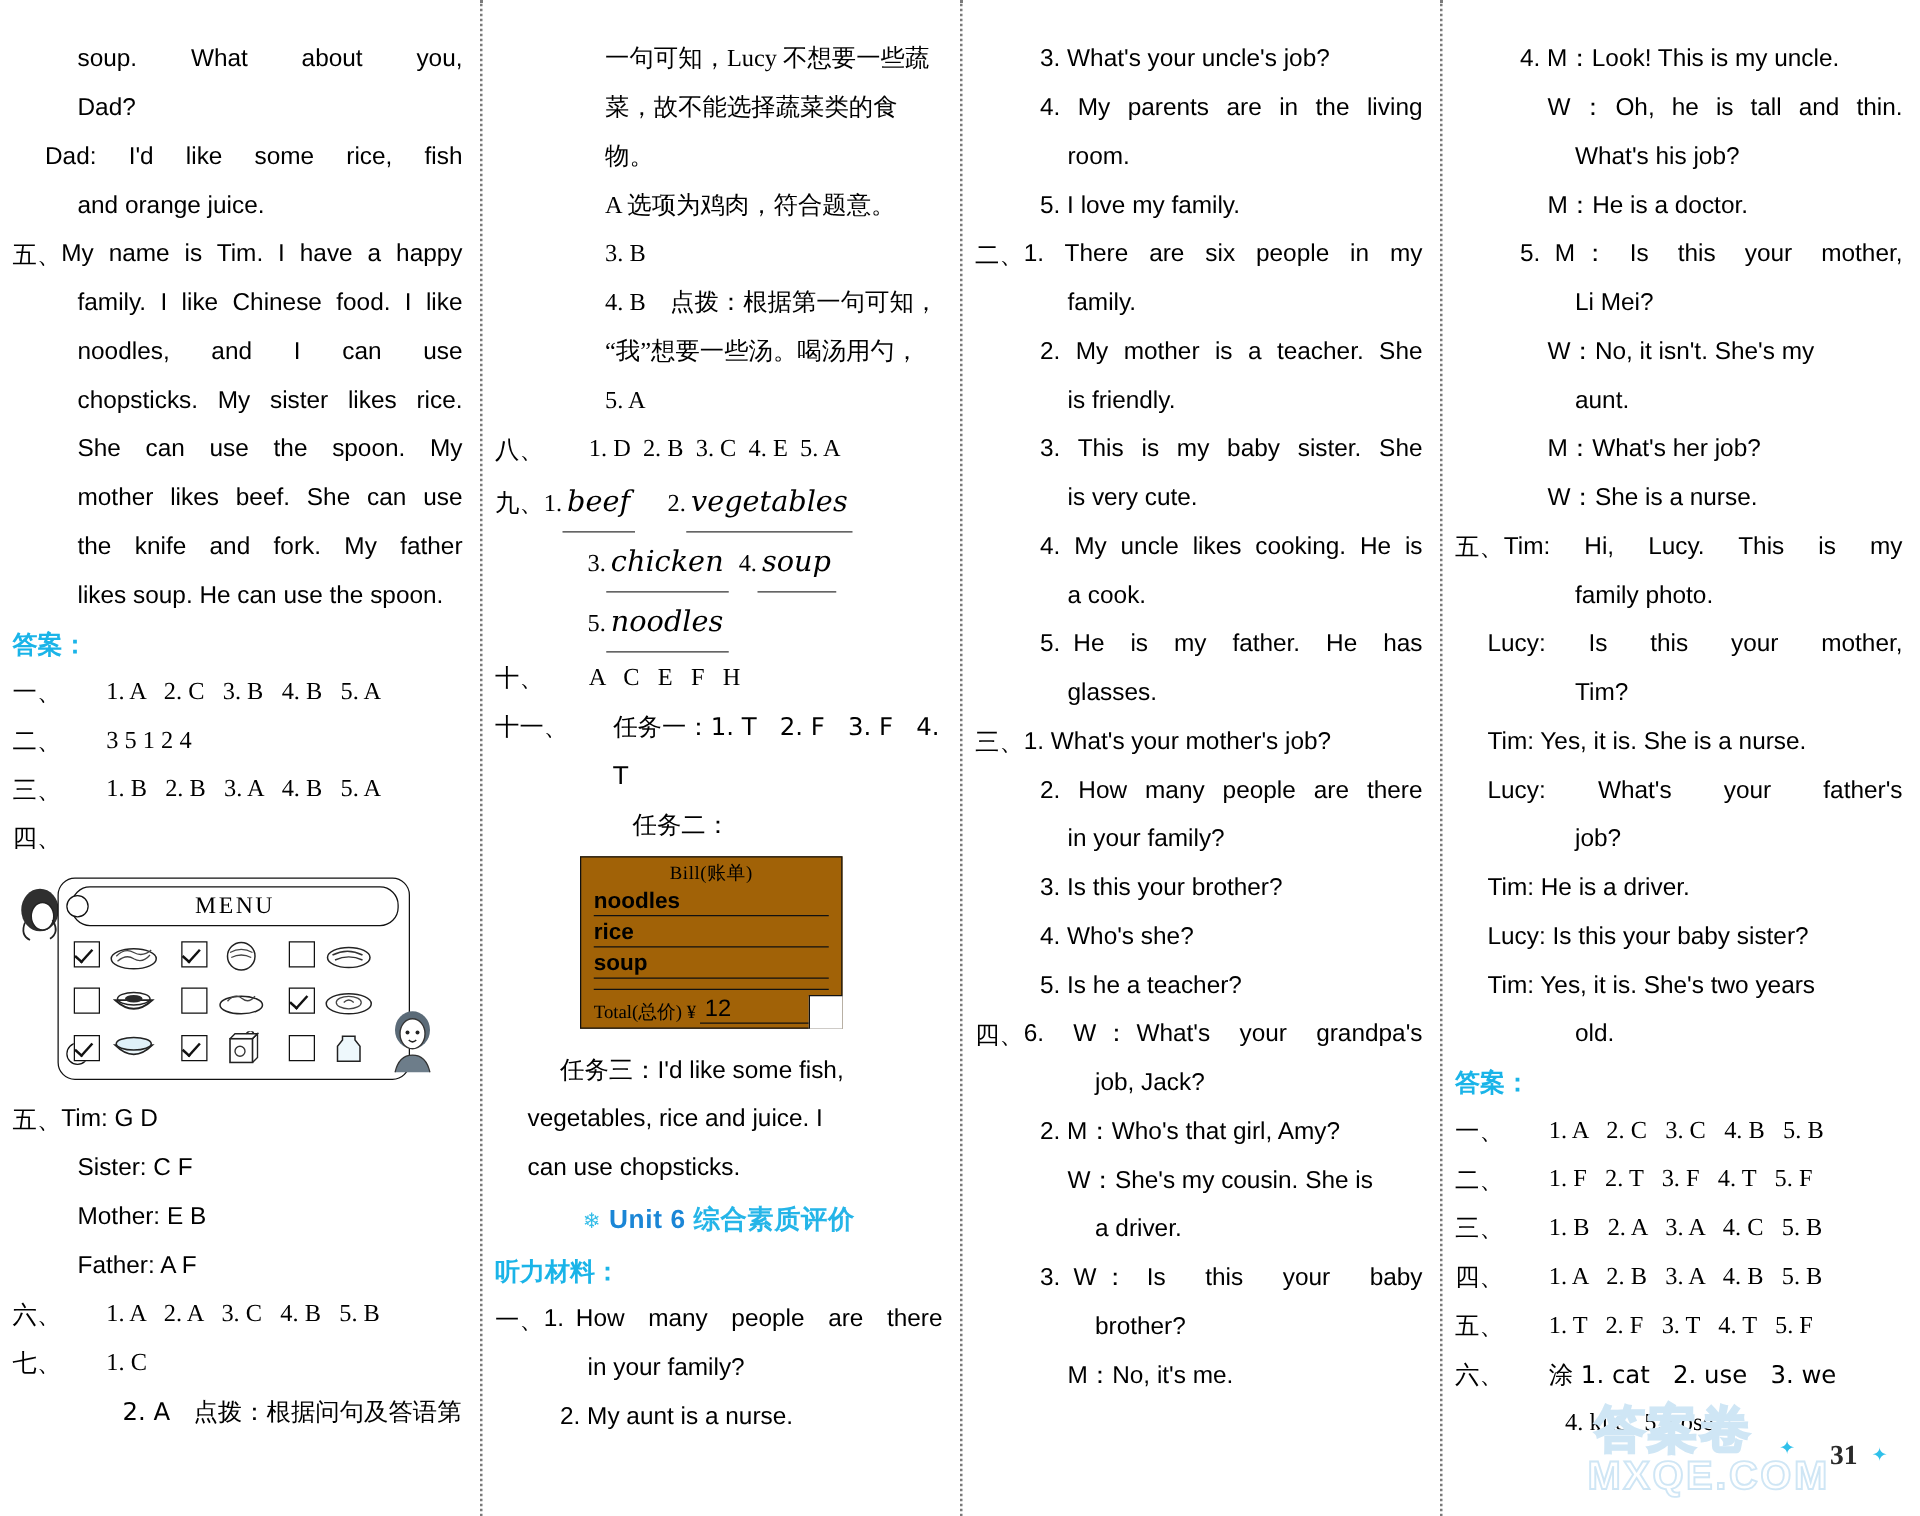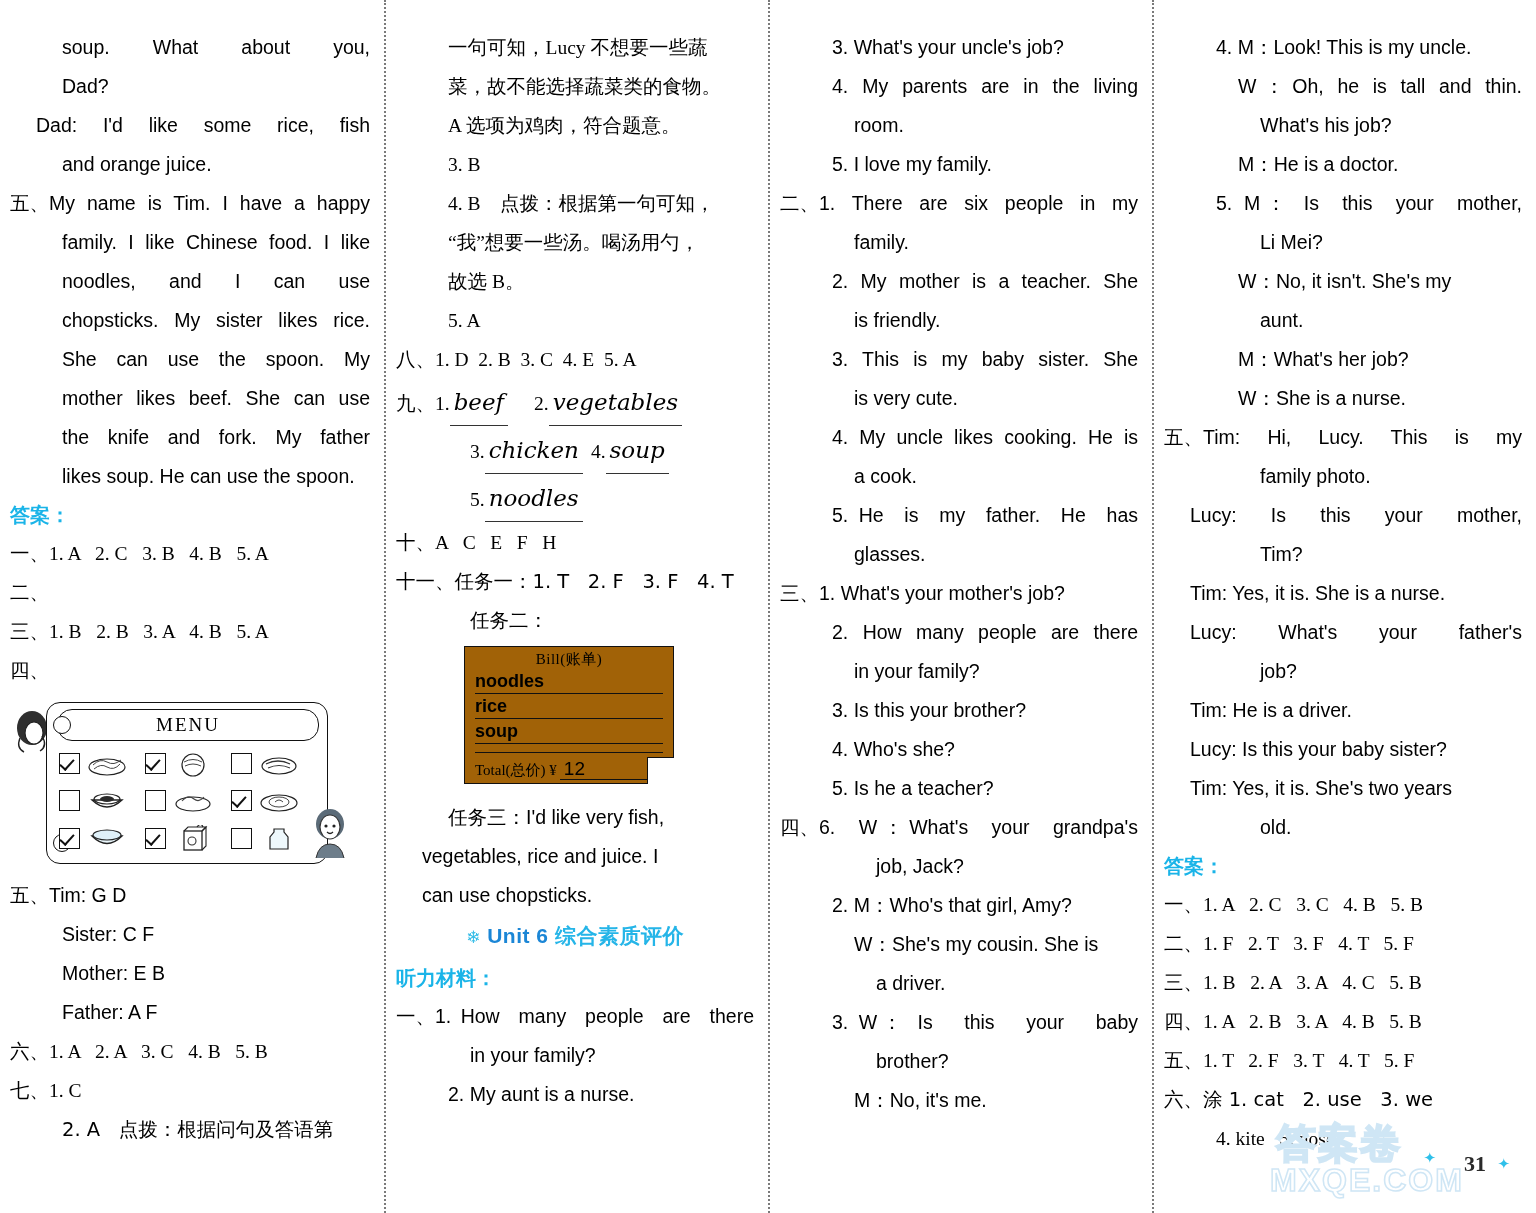--- a/index.html
+++ b/index.html
@@ -41,21 +41,21 @@
   .indent3{padding-left:74px;}
   .indent4{padding-left:96px;}
   .cn{font-family:"DejaVu Sans","Liberation Sans",sans-serif;}
   .ans-head{
     color:#1ab4e8;
     font-weight:bold;
     font-size:20px;
     line-height:38px;
     font-family:"DejaVu Sans",sans-serif;
   }
-  .serif{font-family:"Liberation Serif","DejaVu Serif",serif;}
+  .serif{font-family:"Liberation Serif","DejaVu Serif",serif;gap:36px;}
   .unit-title{
     text-align:center;
     font-weight:bold;
     font-size:21px;
     line-height:42px;
     color:#1b86d6;
     letter-spacing:0.5px;
   }
   .unit-title .cnpart{color:#25b5e8;}
   .paw{color:#35bde8;font-size:17px;}
@@ -174,21 +174,21 @@
       <div class="line"><span class="marker indent2"></span><span class="body just stretch">She  can  use  the  spoon.  My</span></div>
       <div class="line"><span class="marker indent2"></span><span class="body just stretch">mother likes beef. She can use</span></div>
       <div class="line"><span class="marker indent2"></span><span class="body just stretch">the knife and fork. My father</span></div>
       <div class="line"><span class="marker indent2"></span><span class="body">likes soup. He can use the spoon.</span></div>
     </div>
 
     <div class="ans-head">答案：</div>
 
     <div>
       <div class="line serif"><span class="marker cn">一、</span><span class="body">1. A   2. C   3. B   4. B   5. A</span></div>
-      <div class="line serif"><span class="marker cn">二、</span></div>
+      <div class="line serif"><span class="marker cn">二、</span><span class="body">3 5 1 2 4</span></div>
       <div class="line serif"><span class="marker cn">三、</span><span class="body">1. B   2. B   3. A   4. B   5. A</span></div>
       <div class="line serif"><span class="marker cn">四、</span><span class="body"></span></div>
     </div>
 
     <div class="menu-wrap">
       <svg class="avatar-l" viewBox="0 0 40 46">
         <ellipse cx="20" cy="20" rx="15" ry="17" fill="#2f2f2f"></ellipse>
         <ellipse cx="22" cy="25" rx="9" ry="11" fill="#fff" stroke="#222" stroke-width="1.2"></ellipse>
         <path d="M8 30 Q4 40 12 44" stroke="#222" stroke-width="1.4" fill="none"></path>
         <path d="M30 28 Q36 38 28 43" stroke="#222" stroke-width="1.4" fill="none"></path>
@@ -299,21 +299,20 @@
   </div>
 
   <div class="col">
     <div>
       <div class="line serif cn"><span class="marker indent2"></span><span class="body">一句可知，Lucy 不想要一些蔬</span></div>
       <div class="line serif cn"><span class="marker indent2"></span><span class="body">菜，故不能选择蔬菜类的食物。</span></div>
       <div class="line serif cn"><span class="marker indent2"></span><span class="body">A 选项为鸡肉，符合题意。</span></div>
       <div class="line serif"><span class="marker indent2"></span><span class="body">3. B</span></div>
       <div class="line serif cn"><span class="marker indent2"></span><span class="body">4. B　点拨：根据第一句可知，</span></div>
       <div class="line serif cn"><span class="marker indent2"></span><span class="body">“我”想要一些汤。喝汤用勺，</span></div>
-      <div class="line serif cn"><span class="marker indent2"></span><span class="body">故选 B。</span></div>
       <div class="line serif"><span class="marker indent2"></span><span class="body">5. A</span></div>
       <div class="line serif"><span class="marker cn">八、</span><span class="body">1. D  2. B  3. C  4. E  5. A</span></div>
     </div>
 
     <div>
       <div class="hw-row">
         <span class="marker cn serif">九、</span>
         <span class="serif">1.</span>
         <span class="cursive">beef</span>
         <span class="sp" style="width:26px"></span>
@@ -348,21 +347,21 @@
         <div class="bill-rule"></div>
         <div class="bill-total">
           <span>Total(总价) ¥</span>
           <span class="amt">12</span>
         </div>
         <div class="fold"></div>
       </div>
     </div>
 
     <div>
-      <div class="line"><span class="marker indent2"></span><span class="body">任务三：I'd like very fish,</span></div>
+      <div class="line"><span class="marker indent2"></span><span class="body">任务三：I'd like some fish,</span></div>
       <div class="line"><span class="marker indent1"></span><span class="body">vegetables, rice and juice. I</span></div>
       <div class="line"><span class="marker indent1"></span><span class="body">can use chopsticks.</span></div>
     </div>
 
     <div class="unit-title">
       <span class="paw">❄</span>
       <span>Unit 6</span>
       <span class="cnpart cn">综合素质评价</span>
     </div>
 

